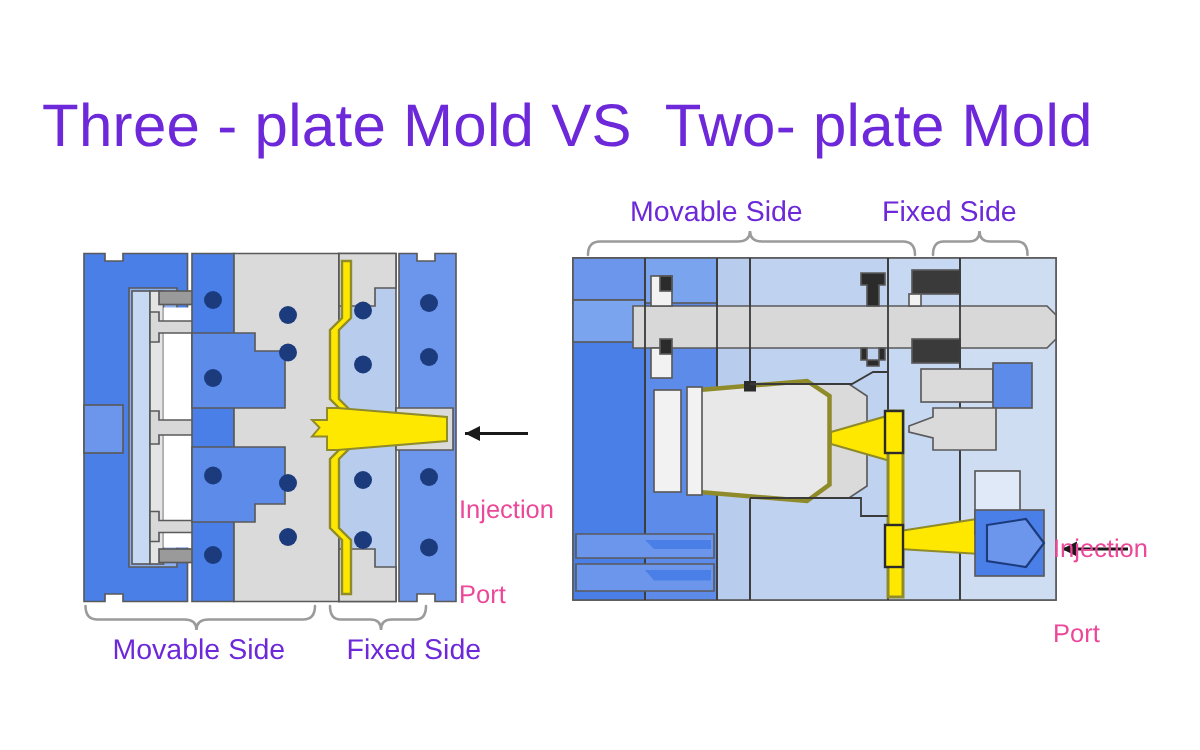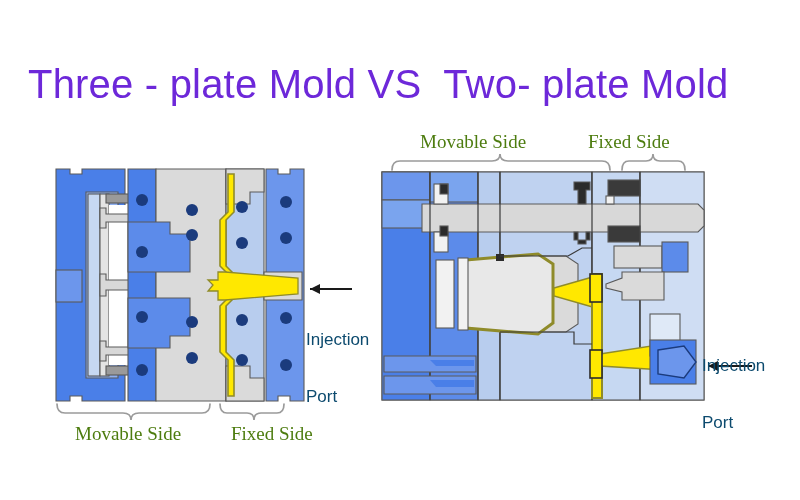--- a/index.html
+++ b/index.html
@@ -5,25 +5,25 @@
   html,body{margin:0;padding:0;background:#ffffff;}
   body{width:800px;height:500px;overflow:hidden;font-family:"Liberation Sans",sans-serif;color:#1a1a1a;}
   #root{position:relative;width:800px;height:500px;background:#fff;}
   #title{
     position:absolute;left:28px;top:62px;width:740px;
     font-size:40px;font-weight:400;letter-spacing:0.2px;color:#6d28d9;
     white-space:pre;line-height:1.1;
   }
   .diagram{position:absolute;}
   .lbl{
-    position:absolute;font-size:19px;color:#4d7c0f;white-space:pre;
-    font-family:Liberation Serif, serif;
+    position:absolute;font-size:19px;color:#6d28d9;white-space:pre;
+    font-family:Liberation Sans, sans-serif;
   }
   .lbl2{
-    position:absolute;font-size:17px;color:#0c4a6e;white-space:pre;line-height:1.12;
+    position:absolute;font-size:17px;color:#ec4899;white-space:pre;line-height:1.12;
     font-family:"Liberation Sans",sans-serif;
   }
   svg{display:block;overflow:visible;}
 </style>
 </head>
 <body>
 
 <div id="root">
 
   <div id="title">Three - plate Mold VS  Two- plate Mold</div>

